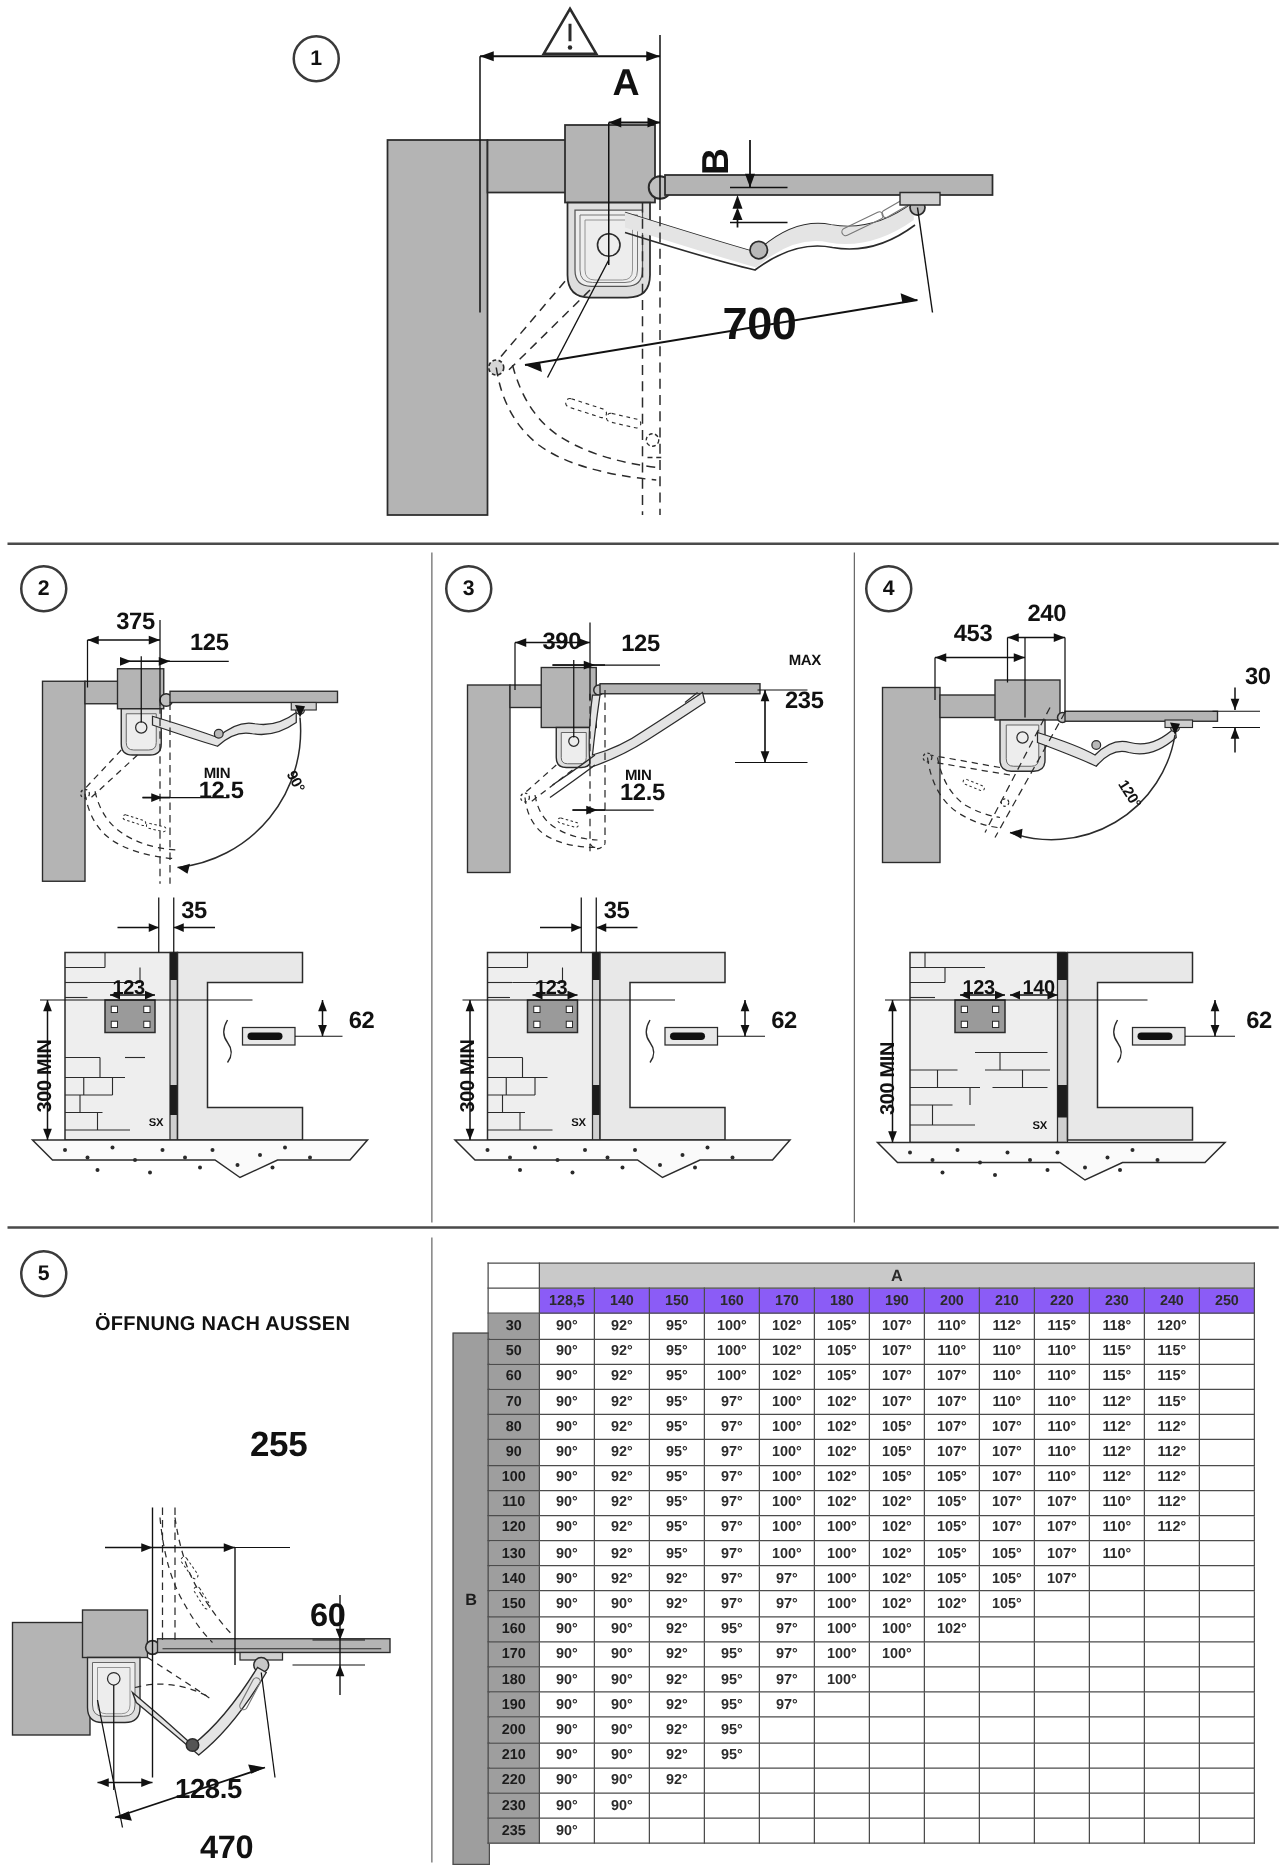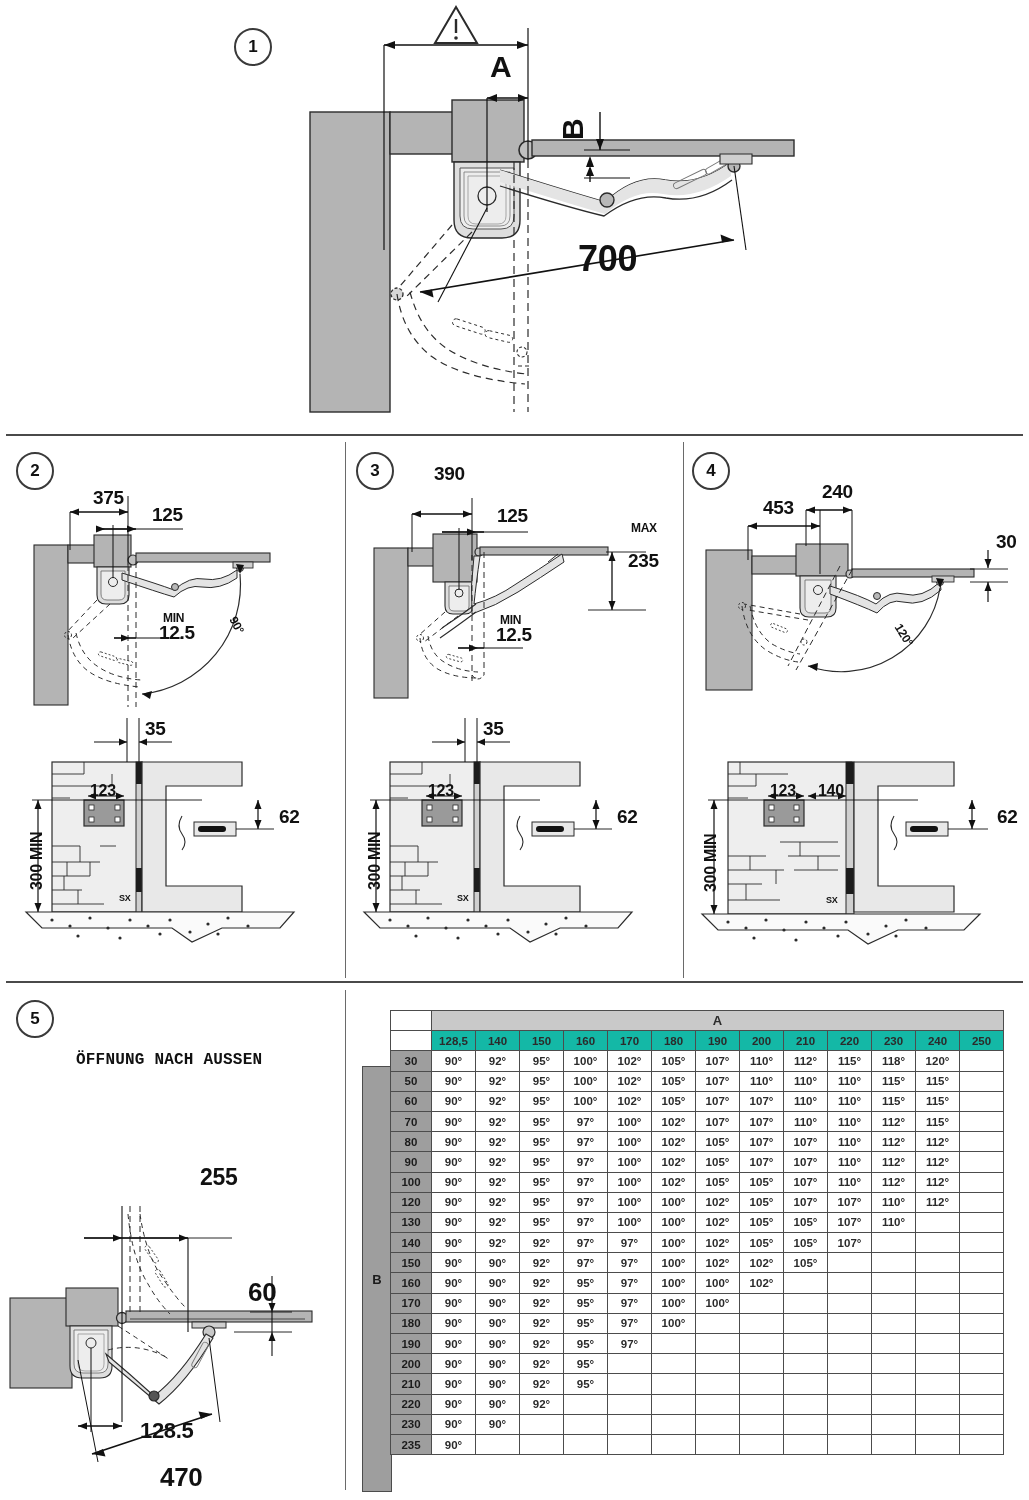--- a/index.html
+++ b/index.html
@@ -29,32 +29,31 @@
   }
   .t-lg{font-size:30px;}
   .t-md{font-size:19px;}
   .t-sm{font-size:16px;}
   .t-xs{font-size:12px;}
   .t-xxs{font-size:9px;}
   .rot90{transform:rotate(-90deg);transform-origin:left top;}
   .heading{
     position:absolute;font-size:16px;font-weight:700;letter-spacing:0.2px;color:#111;
     white-space:nowrap;
-    font-family:Liberation Mono, monospace;
   }
 
   
   .tbl-wrap{position:absolute;}
   table.angles{border-collapse:collapse;table-layout:fixed;}
   table.angles td,table.angles th{
     border:1px solid #4c4c4c;
     font-size:11.5px;font-weight:700;text-align:center;color:#2b2b2b;
     height:19.2px;padding:0;font-family:"Liberation Sans", sans-serif;
   }
-  table.angles th.colhdr{background:#14b8a6;width:43px;}
+  table.angles th.colhdr{background:#8b5cf6;width:43px;}
   table.angles th.bighdr{background:#c9c9c9;font-size:13px;}
   table.angles td.rowhdr{background:#9e9e9e;width:40px;color:#1c1c1c;}
   table.angles td.val{background:#ffffff;width:43px;}
   .bcol{
     position:absolute;background:#9e9e9e;border:1px solid #4c4c4c;
     display:flex;align-items:center;justify-content:center;
     font-size:13px;font-weight:700;color:#1c1c1c;
   }
 </style>
 </head>
@@ -334,21 +333,21 @@
       <path d="M120 178 l-9 -3.5 v7 z" fill="#111"></path>
       <line x1="100" y1="178" x2="165" y2="178" stroke="#111" stroke-width="1"></line>
 
       <line x1="254" y1="82" x2="254" y2="140" stroke="#111" stroke-width="1.3"></line>
       <path d="M254 82 l-3.5 9 h7 z" fill="#111"></path>
       <path d="M254 140 l-3.5 -9 h7 z" fill="#111"></path>
       <line x1="248" y1="82" x2="288" y2="82" stroke="#111" stroke-width=".9"></line>
       <line x1="230" y1="140" x2="288" y2="140" stroke="#111" stroke-width=".9"></line>
     </svg>
   </div>
-  <span class="dimtxt t-md" style="left:434px;top:463px;">390</span>
+  <span class="dimtxt t-md" style="left:434px;top:503px;">390</span>
   <span class="dimtxt t-md" style="left:497px;top:505px;">125</span>
   <span class="dimtxt t-xs" style="left:631px;top:521px;">MAX</span>
   <span class="dimtxt t-md" style="left:628px;top:550px;">235</span>
   <span class="dimtxt t-xs" style="left:500px;top:613px;">MIN</span>
   <span class="dimtxt t-md" style="left:496px;top:624px;">12.5</span>
 
   <div class="panel" style="left:350px;top:704px;">
     <svg width="320" height="255" viewBox="0 0 320 255">
       <rect x="40" y="58" width="90" height="150" fill="#eeeeee" stroke="#2b2b2b" stroke-width="1.2"></rect>
       <g stroke="#2b2b2b" stroke-width=".9" fill="none">
@@ -609,21 +608,21 @@
       <path d="M122 316 l-9 -3.5 v7 z" fill="#111"></path>
       <line x1="91" y1="238" x2="91" y2="322" stroke="#111" stroke-width="1"></line>
 
       <line x1="92" y1="344" x2="212" y2="304" stroke="#111" stroke-width="1.4"></line>
       <path d="M92 344 l11 -5 l2.5 7.5 z" fill="#111"></path>
       <path d="M212 304 l-11 5 l-2.5 -7.5 z" fill="#111"></path>
       <line x1="78" y1="250" x2="98" y2="352" stroke="#111" stroke-width="1"></line>
       <line x1="209" y1="228" x2="220" y2="312" stroke="#111" stroke-width="1"></line>
     </svg>
   </div>
-  <span class="dimtxt" style="left:200px;top:1164px;font-size:23px;">255</span>
+  <span class="dimtxt" style="left:200px;top:1140px;font-size:28px;">255</span>
   <span class="dimtxt" style="left:248px;top:1277px;font-size:26px;">60</span>
   <span class="dimtxt" style="left:140px;top:1418px;font-size:22px;">128.5</span>
   <span class="dimtxt" style="left:160px;top:1462px;font-size:26px;">470</span>
 
   <div class="bcol" style="left:362px;top:1066px;width:28px;height:424px;">B</div>
 
   <div class="tbl-wrap" style="left:390px;top:1010px;">
     <table class="angles">
       <thead>
         <tr>
@@ -754,20 +753,36 @@
             <td class="val">102°</td>
             <td class="val">105°</td>
             <td class="val">105°</td>
             <td class="val">107°</td>
             <td class="val">110°</td>
             <td class="val">112°</td>
             <td class="val">112°</td>
             <td class="val"></td>
           </tr>
           <tr>
+            <td class="rowhdr">110</td>
+            <td class="val">90°</td>
+            <td class="val">92°</td>
+            <td class="val">95°</td>
+            <td class="val">97°</td>
+            <td class="val">100°</td>
+            <td class="val">102°</td>
+            <td class="val">102°</td>
+            <td class="val">105°</td>
+            <td class="val">107°</td>
+            <td class="val">107°</td>
+            <td class="val">110°</td>
+            <td class="val">112°</td>
+            <td class="val"></td>
+          </tr>
+          <tr>
             <td class="rowhdr">120</td>
             <td class="val">90°</td>
             <td class="val">92°</td>
             <td class="val">95°</td>
             <td class="val">97°</td>
             <td class="val">100°</td>
             <td class="val">100°</td>
             <td class="val">102°</td>
             <td class="val">105°</td>
             <td class="val">107°</td>

